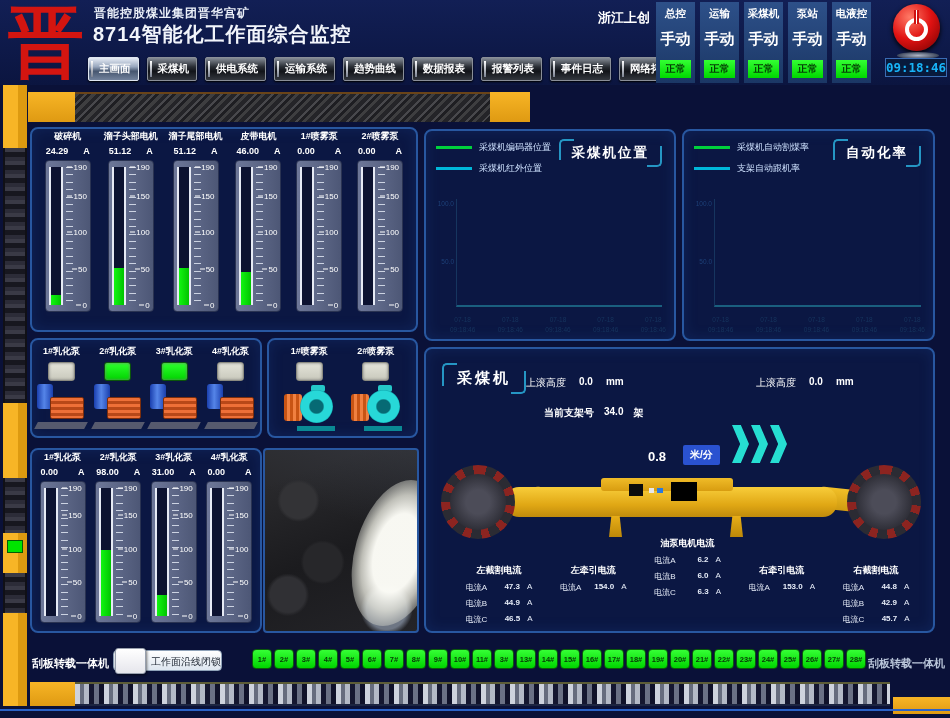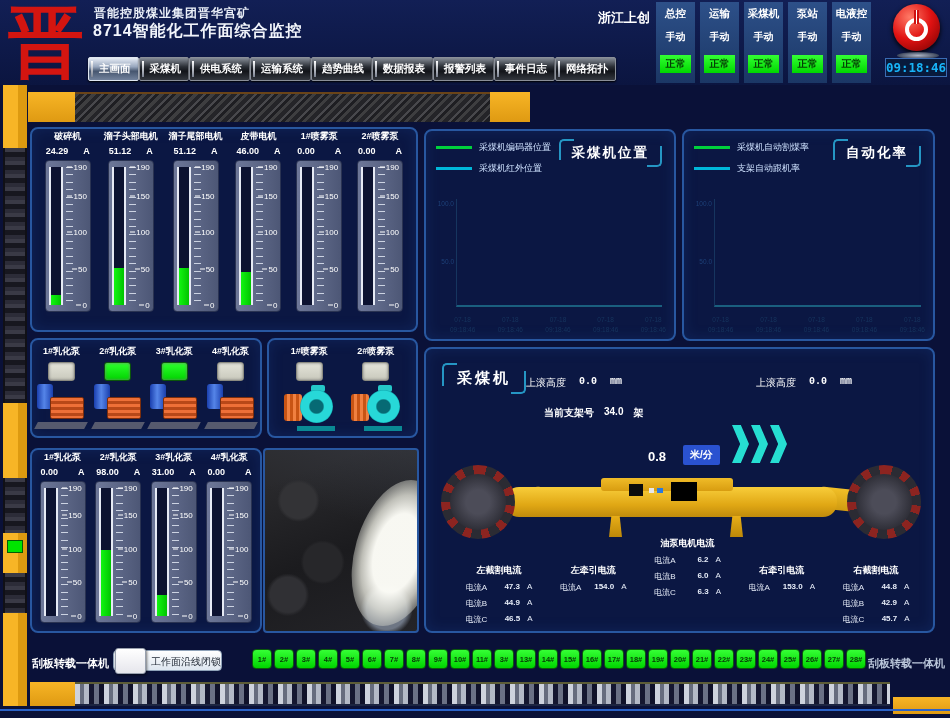--- a/index.html
+++ b/index.html
@@ -4,30 +4,30 @@
 <style>
 *{margin:0;padding:0;box-sizing:border-box;}
 body{background:#000;font-family:"Liberation Sans","DejaVu Sans",sans-serif;}
 #app{position:relative;width:950px;height:718px;background:#0a1138;overflow:hidden;}
 [data-interactable="true"]{cursor:pointer;}
 
 
 .hdr{position:absolute;left:0;top:0;width:950px;height:85px;background:linear-gradient(180deg,#121f55,#0b1540);}
 .logo{position:absolute;left:4px;top:1px;width:84px;height:82px;color:#d41510;font-family:"DejaVu Serif",serif;font-weight:bold;font-size:76px;line-height:82px;text-align:center;}
 .company{position:absolute;left:94px;top:5px;font-size:12px;font-weight:bold;color:#e9eef7;letter-spacing:1px;}
-.maintitle{position:absolute;left:93px;top:21px;font-size:16px;font-weight:bold;color:#f2f5fb;letter-spacing:1px;}
-.nav{position:absolute;left:88px;top:57px;display:flex;gap:0;}
+.maintitle{position:absolute;left:93px;top:21px;font-size:20px;font-weight:bold;color:#f2f5fb;letter-spacing:1px;}
+.nav{position:absolute;left:88px;top:57px;display:flex;gap:8px;}
 .navbtn{position:relative;padding:4px 7px 4px 10px;font-size:10.5px;font-weight:bold;color:#fff;white-space:nowrap;text-align:center;background:linear-gradient(180deg,#858c96,#2a2e35 40%,#121419 60%,#33373e);border:1px solid #8a8f98;border-radius:2px;box-shadow:0 1px 2px #000;}
 .navbtn::before{content:"";position:absolute;left:2px;top:3px;bottom:3px;width:2px;background:linear-gradient(180deg,#fff,#7a8190);}
 .navbtn.active{background:linear-gradient(180deg,#e6ecf5,#97a6bd 40%,#46566f 60%,#72829c);border-color:#dfe6f0;}
 .vendor{position:absolute;left:598px;top:9px;font-size:13px;font-weight:bold;color:#fff;}
 .syscols{position:absolute;left:656px;top:2px;display:flex;gap:5px;}
 .syscol{width:39px;height:81px;background:linear-gradient(180deg,#2d5089,#1b3765);display:flex;flex-direction:column;align-items:center;padding-top:5px;}
 .sysname{font-size:10.5px;font-weight:bold;color:#fff;white-space:nowrap;}
-.sysmode{font-size:10px;font-weight:bold;color:#fff;margin-top:9px;}
+.sysmode{font-size:15px;font-weight:bold;color:#fff;margin-top:9px;}
 .sysstat{margin-top:11px;width:31px;height:18px;background:linear-gradient(180deg,#33ff33,#00d800);color:#053a05;font-size:10px;font-weight:bold;display:flex;align-items:center;justify-content:center;}
 .pwr{position:absolute;left:893px;top:4px;width:47px;height:47px;border-radius:50%;background:radial-gradient(circle at 35% 28%,#ff7a66,#e01212 48%,#8a0404 88%);box-shadow:0 2px 5px #000;}
 .pwr .ring{position:absolute;left:12px;top:14px;width:23px;height:23px;border:4px solid #fff;border-radius:50%;}
 .pwr .bar{position:absolute;left:21px;top:6px;width:5px;height:14px;background:#fff;border-left:2px solid #cf1010;border-right:2px solid #cf1010;}
 .pwrshadow{position:absolute;left:897px;top:52px;width:42px;height:7px;border-radius:50%;background:radial-gradient(#aeb6c6,#3c465c 70%,transparent);}
 .clock{position:absolute;left:885px;top:58px;width:62px;height:19px;background:#081a3c;border:1px solid #3a6cb4;color:#18b4f8;font-family:"DejaVu Sans Mono",monospace;font-size:12.5px;font-weight:bold;display:flex;align-items:center;justify-content:center;}
 
 
 .leftstrip{position:absolute;left:3px;top:85px;width:24px;height:621px;background:linear-gradient(90deg,#f7b526 0 62%,#dd9a10 62% 100%);}
 .lseg{position:absolute;left:0;width:24px;background-image:repeating-linear-gradient(180deg,#3a3a46 0 4px,#17171f 4px 9px,#2c2c38 9px 13px);box-shadow:inset 2px 0 0 #101016,inset -2px 0 0 #101016;}
@@ -86,21 +86,21 @@
 .pumpB .foot{position:absolute;left:14px;bottom:0;width:38px;height:5px;background:#0a8a94;}
 
 
 .video{position:absolute;left:263px;top:448px;width:156px;height:185px;border:2px solid #2857a0;border-radius:4px;overflow:hidden;background:linear-gradient(160deg,#29292c 15%,#1b1b1e 55%,#242428);}
 .vrocks{position:absolute;inset:0;background:radial-gradient(circle at 22% 28%,#333336 0 10%,transparent 12%),radial-gradient(circle at 38% 62%,#27272a 0 13%,transparent 15%),radial-gradient(circle at 15% 80%,#303034 0 9%,transparent 11%),radial-gradient(circle at 80% 88%,#6e7684 0 10%,transparent 13%),linear-gradient(200deg,rgba(60,64,74,.5),transparent 40%);}
 .vblob{position:absolute;right:-22px;top:28px;width:84px;height:150px;border-radius:50%;transform:rotate(16deg);background:radial-gradient(ellipse at 50% 50%,rgba(252,252,246,.98) 0 38%,rgba(230,230,220,.8) 56%,rgba(170,172,165,.3) 78%,transparent);}
 
 
 .mtitle{left:16px;top:14px;font-size:15px;letter-spacing:3px;padding:6px 15px;}
 .hrow{position:absolute;display:flex;gap:13px;font-size:10px;color:#fff;}
-.hrow b{font-weight:bold;font-family:Liberation Mono, monospace;}
+.hrow b{font-weight:bold;}
 .suprow{position:absolute;left:118px;top:57px;display:flex;gap:10px;font-size:10px;font-weight:bold;color:#fff;}
 .speedval{position:absolute;left:222px;top:100px;font-size:13px;font-weight:bold;color:#fff;}
 .speedunit{position:absolute;left:257px;top:96px;background:#2a52d0;border-radius:2px;color:#fff;font-size:10px;font-weight:bold;padding:3px 7px;}
 .chevs{position:absolute;left:306px;top:76px;display:flex;}
 .chev{width:17px;height:38px;background:#26ded2;clip-path:polygon(0 0,52% 0,100% 50%,52% 100%,0 100%,48% 50%);margin-right:2px;}
 .machine{position:absolute;left:35px;top:112px;width:440px;height:86px;}
 .marm{position:absolute;top:29px;width:84px;height:22px;background:linear-gradient(180deg,#f2c028,#cf9a10);border-radius:10px;}
 .marm.l{left:4px;transform:rotate(-6deg);}
 .marm.r{left:352px;transform:rotate(6deg);}
 .mbody{position:absolute;left:44px;top:26px;width:332px;height:30px;background:linear-gradient(180deg,#f8cd3a,#e0a714 60%,#c08b0c);border-radius:14px;}

